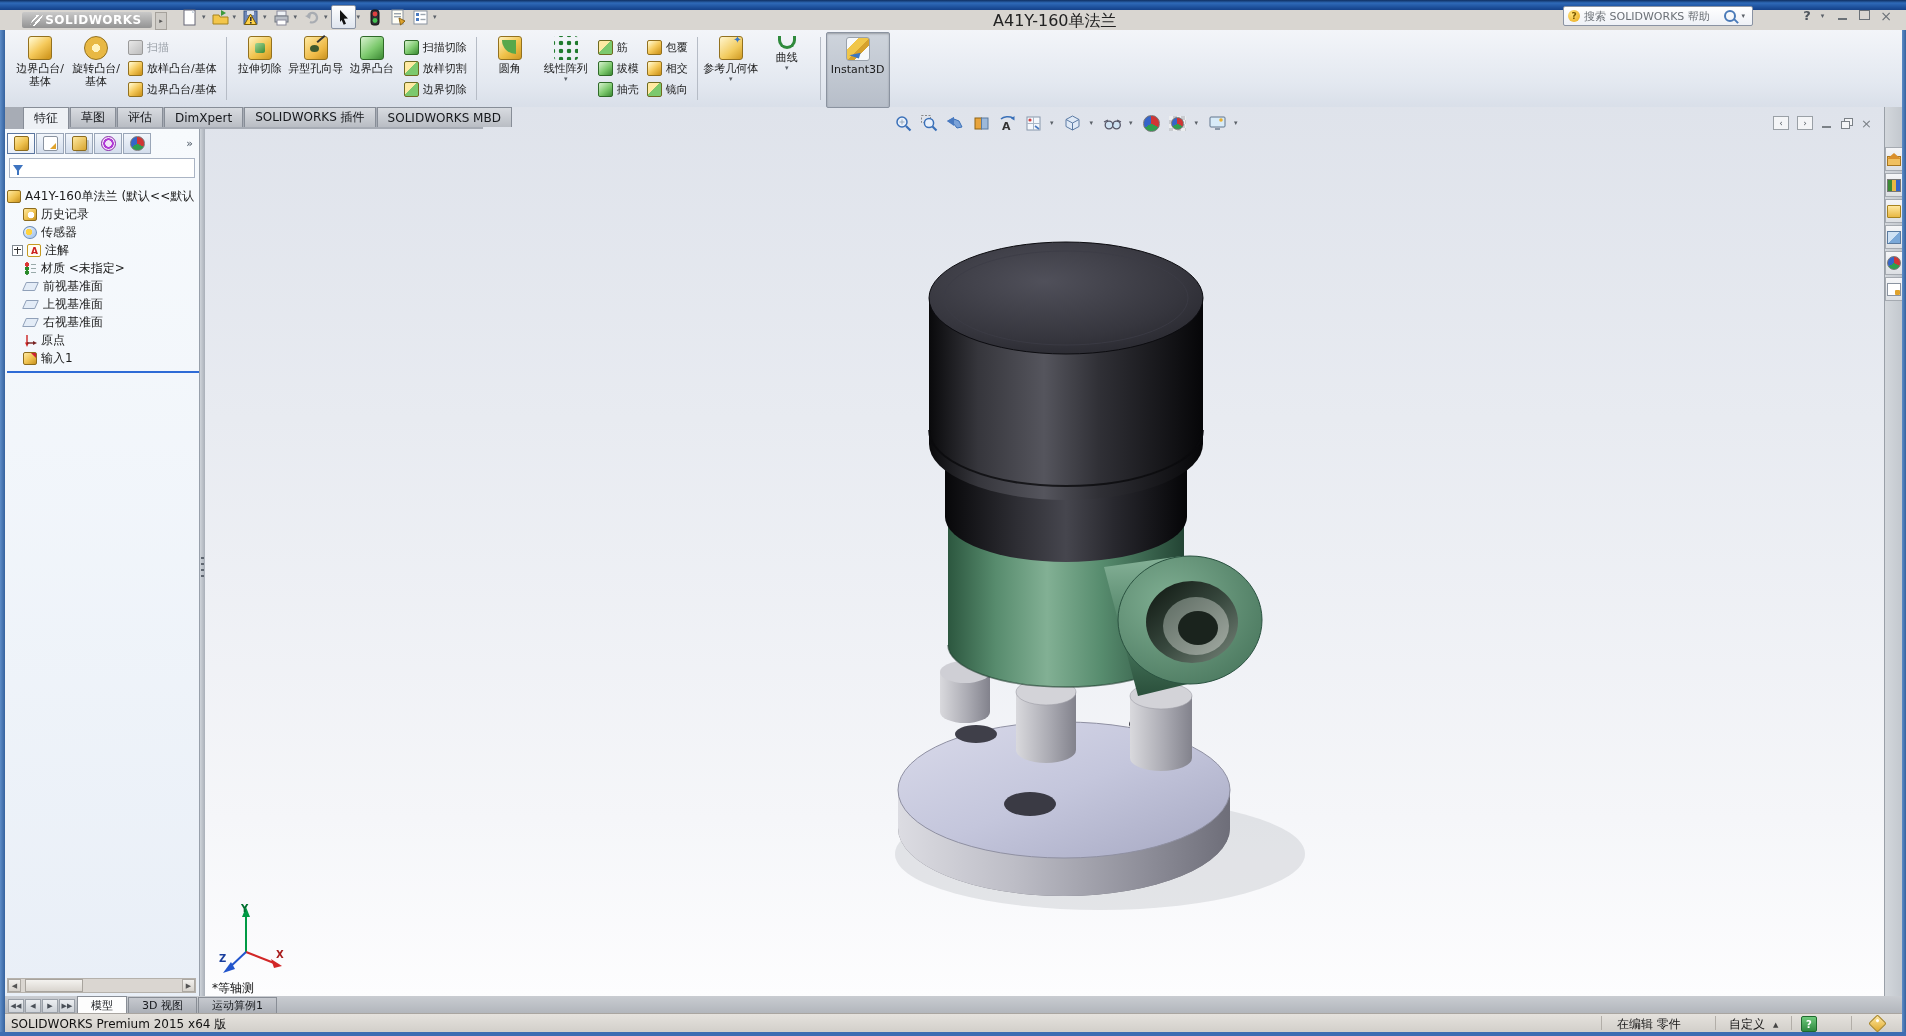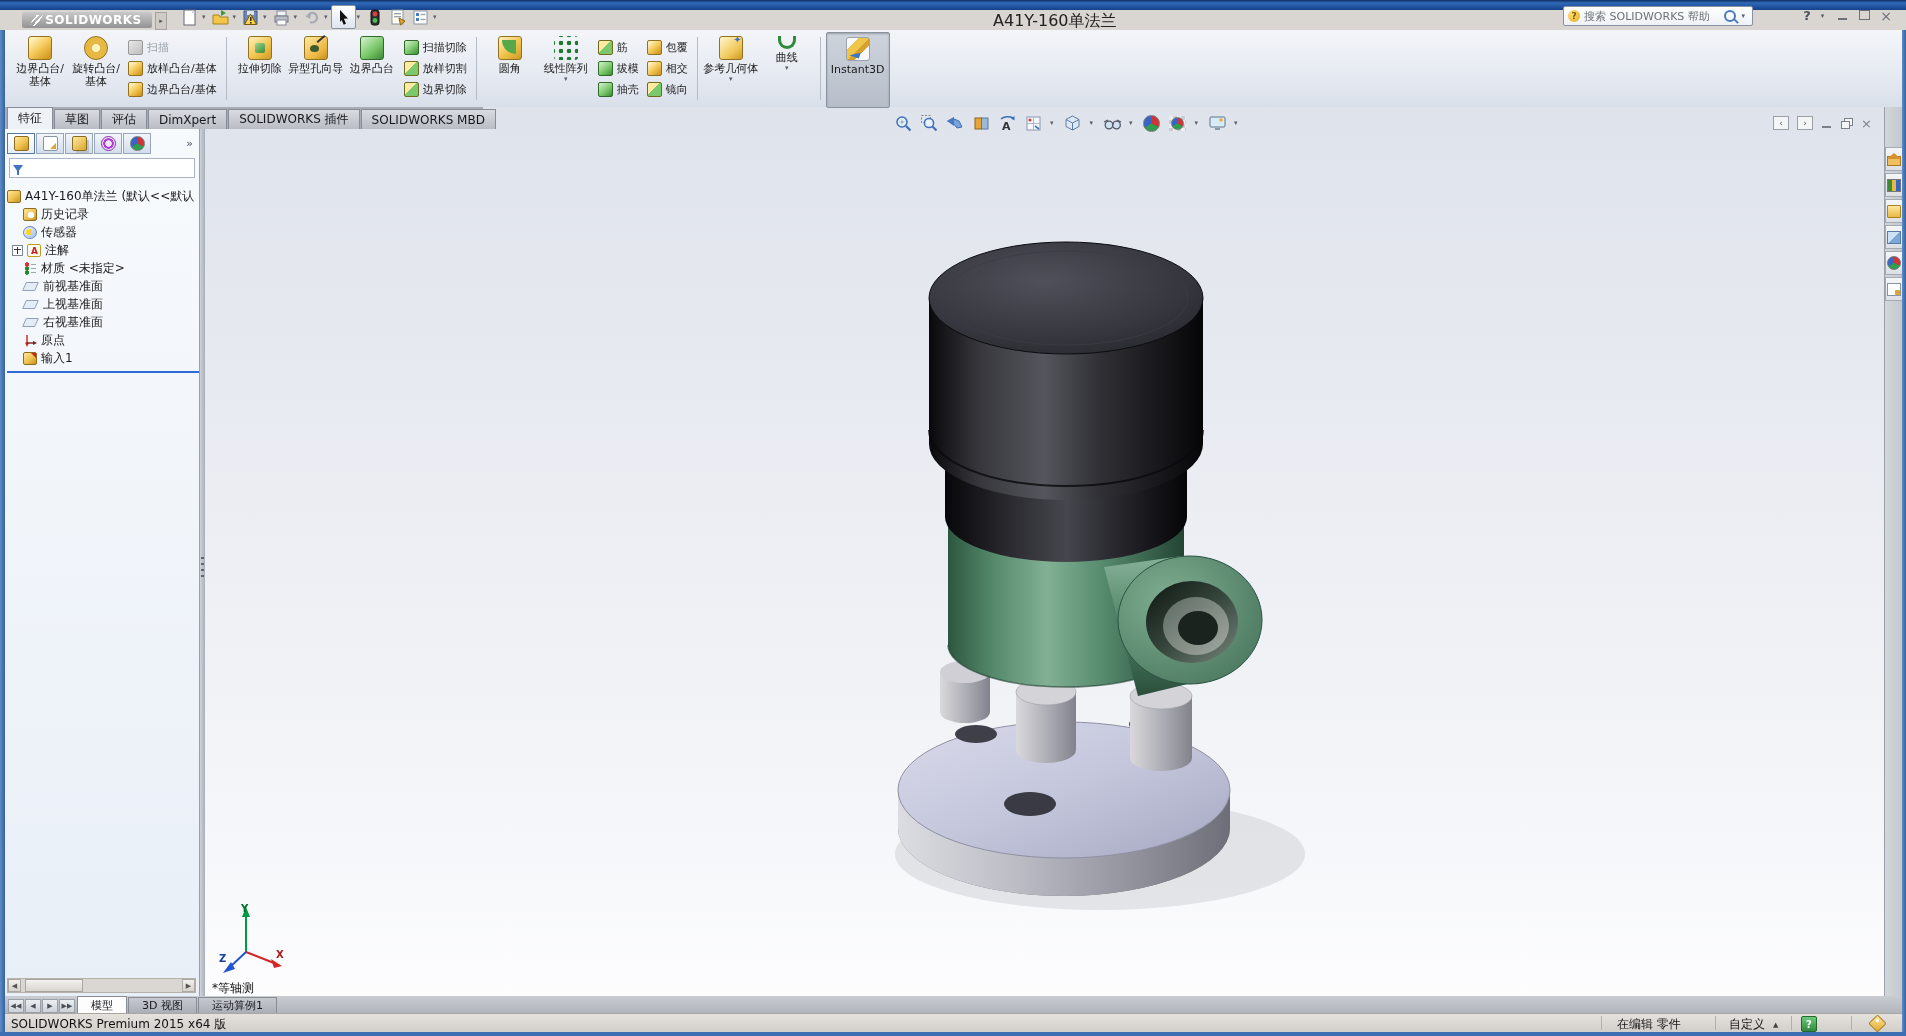--- a/index.html
+++ b/index.html
@@ -67,21 +67,21 @@
 .tile-fillet::after{content:"";position:absolute;left:3px;top:3px;width:14px;height:14px;background:#57a84b;border-radius:0 0 0 16px}
 .tile-grid{background-image:radial-gradient(circle,#1f7a2d 2px,transparent 2.6px);background-size:8px 8px;background-position:3px 3px;border:none}
 .tile-ref{background:linear-gradient(140deg,#fff6cf,#f2cb5e 60%,#cf9a22);border:1px solid #93711f;position:relative}
 .tile-ref::after{content:"✦";position:absolute;right:0px;top:-3px;color:#3a76c4;font-size:10px}
 .tile-curve{border:3px solid #2f8a3c;border-top:none;border-radius:0 0 14px 14px;width:18px;height:13px;background:transparent}
 .tile-gray{background:linear-gradient(140deg,#e8e8e8,#bdbdbd);border:1px solid #9a9a9a}
 .tile-i3d{background:linear-gradient(135deg,#f7f9fb 26%,#f0c64a 26% 52%,#d6a12c 52% 66%,#f7f9fb 66%);border:1px solid #9aa2ac;position:relative}
 .tile-i3d::after{content:"";position:absolute;left:3px;bottom:3px;width:0;height:0;border-top:6px solid transparent;border-right:10px solid #3a76c4;transform:rotate(18deg)}
 
 .tabstrip-bg{position:absolute;left:5px;top:107px;width:478px;height:22px;background:#a7acb5;z-index:21}
-.tabstrip{position:absolute;left:5px;top:107px;height:22px;display:flex;align-items:flex-end;z-index:22;padding-left:2px}
+.tabstrip{position:absolute;left:5px;top:107px;height:22px;display:flex;align-items:flex-start;z-index:22;padding-left:18px}
 .ctab{height:19px;padding:0 10px;display:flex;align-items:center;font-size:12px;margin-right:1px;
   background:linear-gradient(#d8dbe0,#b9bdc4);border:1px solid #878d97;border-bottom:none;color:#16181c}
 .ctab.active{background:#eef1f5;height:21px}
 
 .lpanel{position:absolute;left:5px;top:129px;width:195px;height:867px;z-index:15;box-sizing:border-box;
   background:linear-gradient(180deg,#f7fafd,#e9eff7);border-right:1px solid #98a0ab}
 .lp-tabs{display:flex;gap:1px;padding:4px 2px 2px 2px;align-items:center}
 .lp-tab{width:28px;height:21px;background:linear-gradient(#f2f6fb,#d3ddec);border:1px solid #9aa6b8;
   display:flex;align-items:center;justify-content:center;box-sizing:border-box}
 .lp-tab.active{background:linear-gradient(#ffffff,#e8eef7);border-color:#5c77a0}

